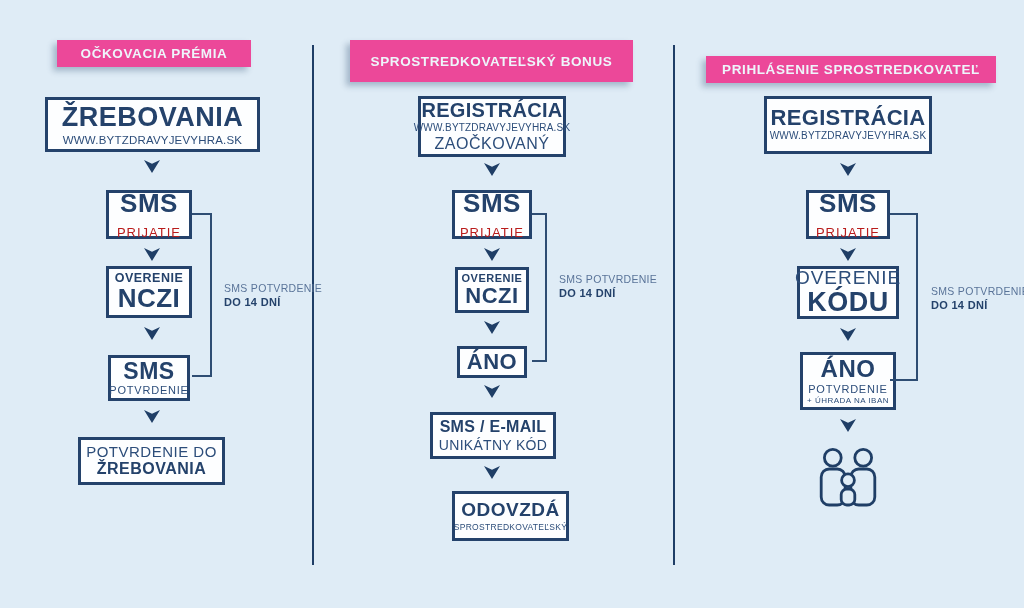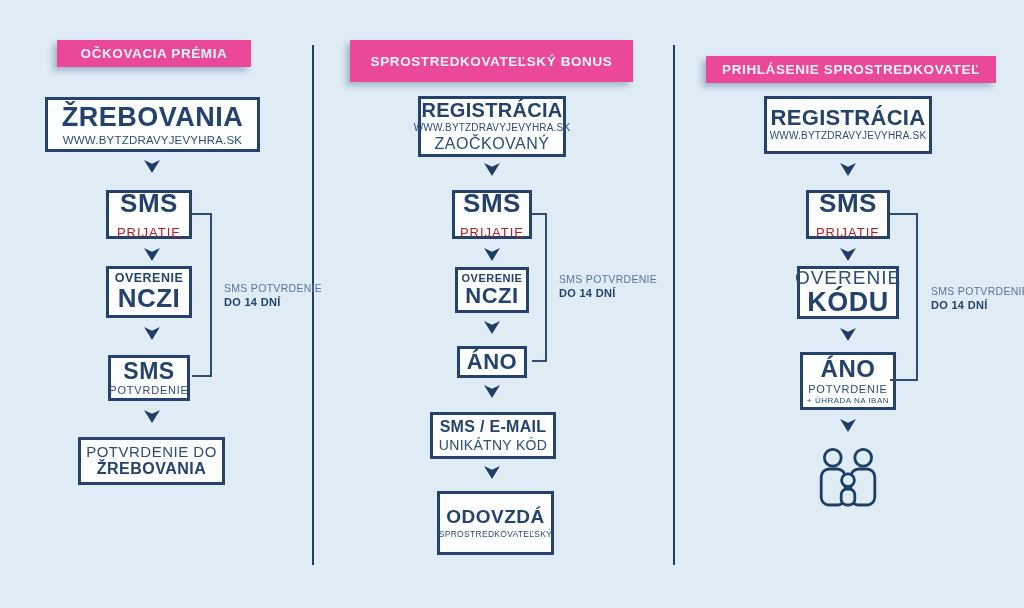--- a/index.html
+++ b/index.html
@@ -140,21 +140,21 @@
 
   <div class="arrow" style="left:484px;top:385px;"></div>
 
   <div class="box" style="left:430px;top:412px;width:126px;height:47px;">
     <span class="t-smsmail">SMS / E-MAIL</span>
     <span class="t-unikatny">UNIKÁTNY KÓD</span>
   </div>
 
   <div class="arrow" style="left:484px;top:466px;"></div>
 
-  <div class="box" style="left:437px;top:491px;width:117px;height:64px;text-align:right;">
+  <div class="box" style="left:452px;top:491px;width:117px;height:50px;text-align:right;">
     <span class="t-odovzda">ODOVZDÁ</span>
     <span class="t-sprostr">SPROSTREDKOVATEĽSKÝ</span>
   </div>
 
   <div class="bracket" style="left:532px;top:213px;width:15px;height:149px;"></div>
   <div class="note" style="left:559px;top:272px;width:100px;">
     <span class="n1">SMS POTVRDENIE</span>
     <span class="n2">DO 14 DNÍ</span>
   </div>
 

